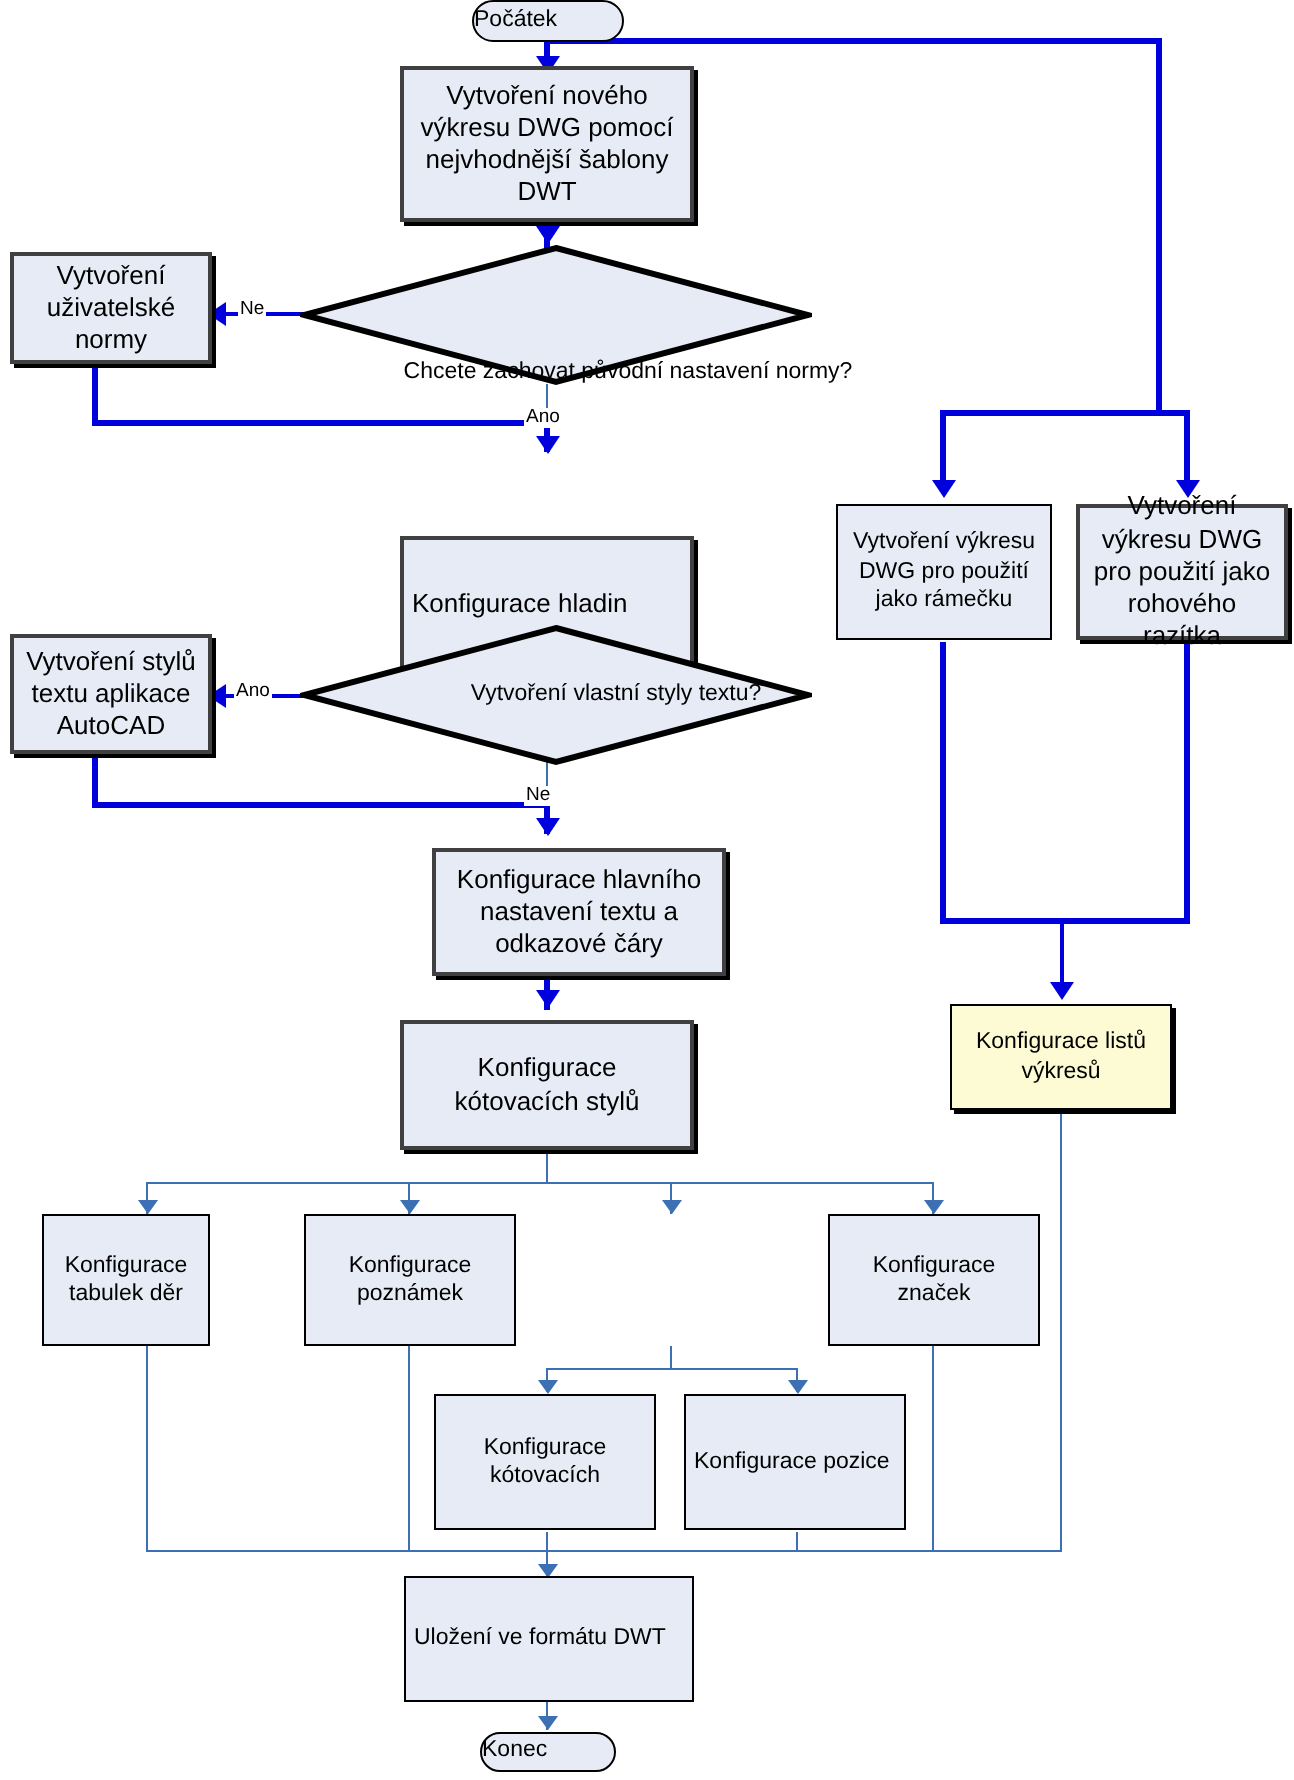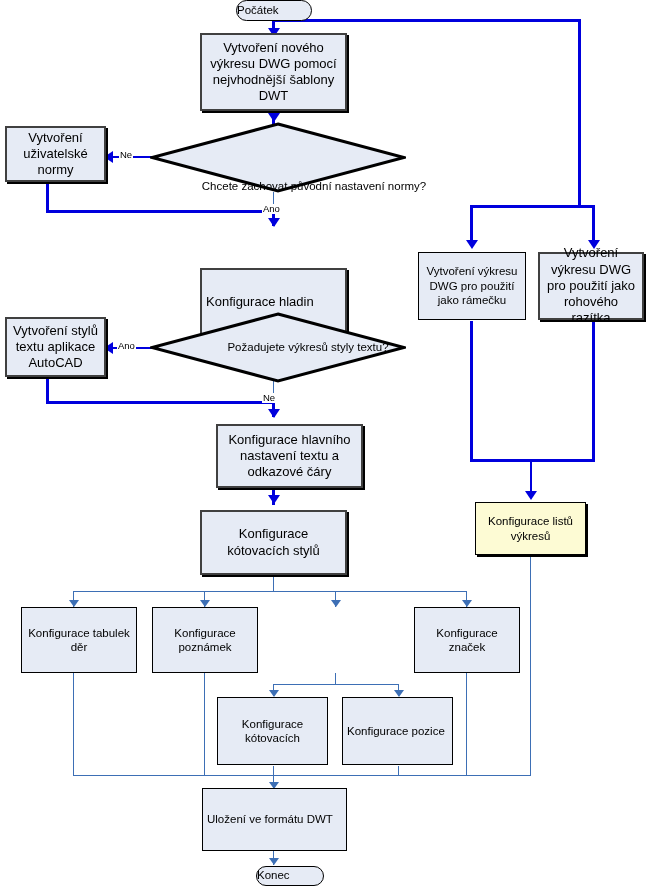--- a/index.html
+++ b/index.html
@@ -239,21 +239,21 @@
 
   <div class="node proc" style="left:200px; top:232px; width:147px; height:68px;margin-top:36px;">
     <span>Konfigurace hladin</span>
   </div>
 
   <div class="diamond-wrap" style="left:150px; top:312px; width:256px; height:71px;">
     <svg width="256" height="71" viewBox="0 0 256 71">
       <polygon points="128,2 254,35.5 128,69 2,35.5" fill="#e6ebf5" stroke="#000000" stroke-width="3"></polygon>
     </svg>
     <div class="diamond-label" style="padding:0 30px;">
-      <span>Požadujete výkresů styly textu?</span>
+      <span>Vytvoření vlastní styly textu?</span>
     </div>
   </div>
 
   <div class="node proc" style="left:5px; top:317px; width:101px; height:60px;">
     <span>Vytvoření stylů textu aplikace AutoCAD</span>
   </div>
 
   <div class="edge-label" style="left:117px; top:341px;">Ano</div>
   <div class="edge-label" style="left:262px; top:393px;">Ne</div>
 
@@ -270,21 +270,21 @@
   </div>
 
   <div class="node proc-yellow" style="left:475px; top:502px; width:111px; height:53px;">
     <span>Konfigurace listů výkresů</span>
   </div>
 
   <div class="node proc" style="left:538px; top:252px; width:106px; height:68px;">
     <span>Vytvoření výkresu DWG pro použití jako rohového razítka</span>
   </div>
 
-  <div class="node proc-thin" style="left:21px; top:607px; width:116px; height:66px;">
+  <div class="node proc-thin" style="left:21px; top:607px; width:84px; height:66px;">
     <span>Konfigurace tabulek děr</span>
   </div>
 
   <div class="node proc-thin" style="left:152px; top:607px; width:106px; height:66px;">
     <span>Konfigurace poznámek</span>
   </div>
 
 
   <div class="node proc-thin" style="left:414px; top:607px; width:106px; height:66px;">
     <span>Konfigurace značek</span>
@@ -295,17 +295,17 @@
   </div>
 
   <div class="node proc-thin" style="left:342px; top:697px; width:111px; height:68px;">
     <span>Konfigurace pozice</span>
   </div>
 
   <div class="node proc-thin" style="left:202px; top:788px; width:145px; height:63px;">
     <span>Uložení ve formátu DWT</span>
   </div>
 
-  <div class="node term" style="left:240px; top:866px; width:68px; height:20px;margin-left:16px;">
+  <div class="node term" style="left:240px; top:866px; width:68px; height:20px;">
     <span>Konec</span>
   </div>
 
 </div>
 
 </body></html>

